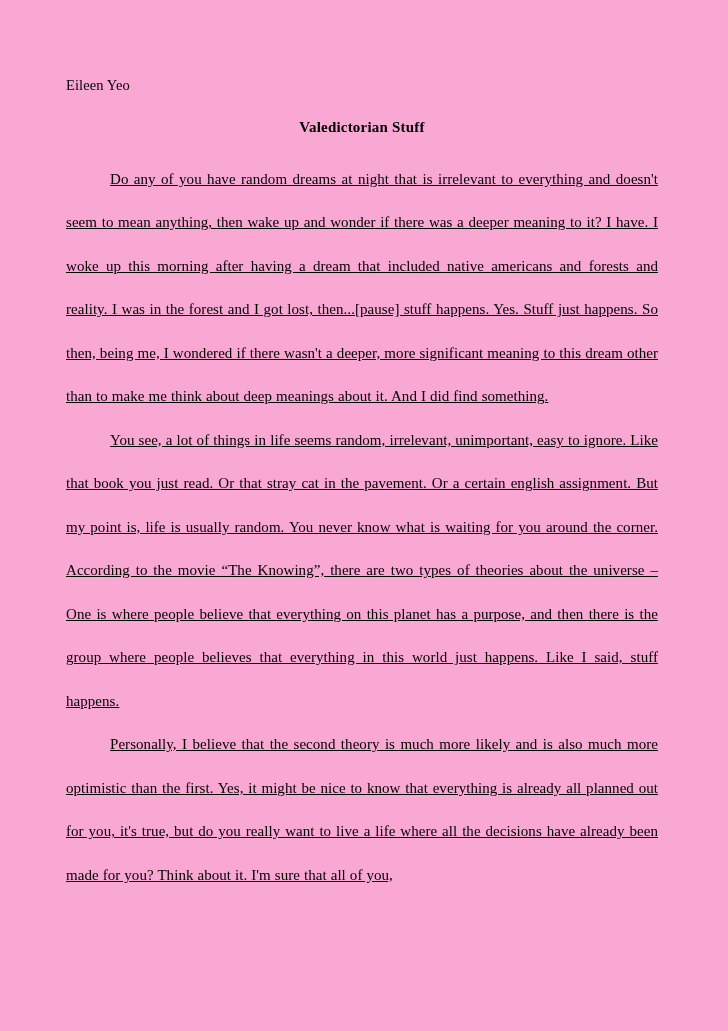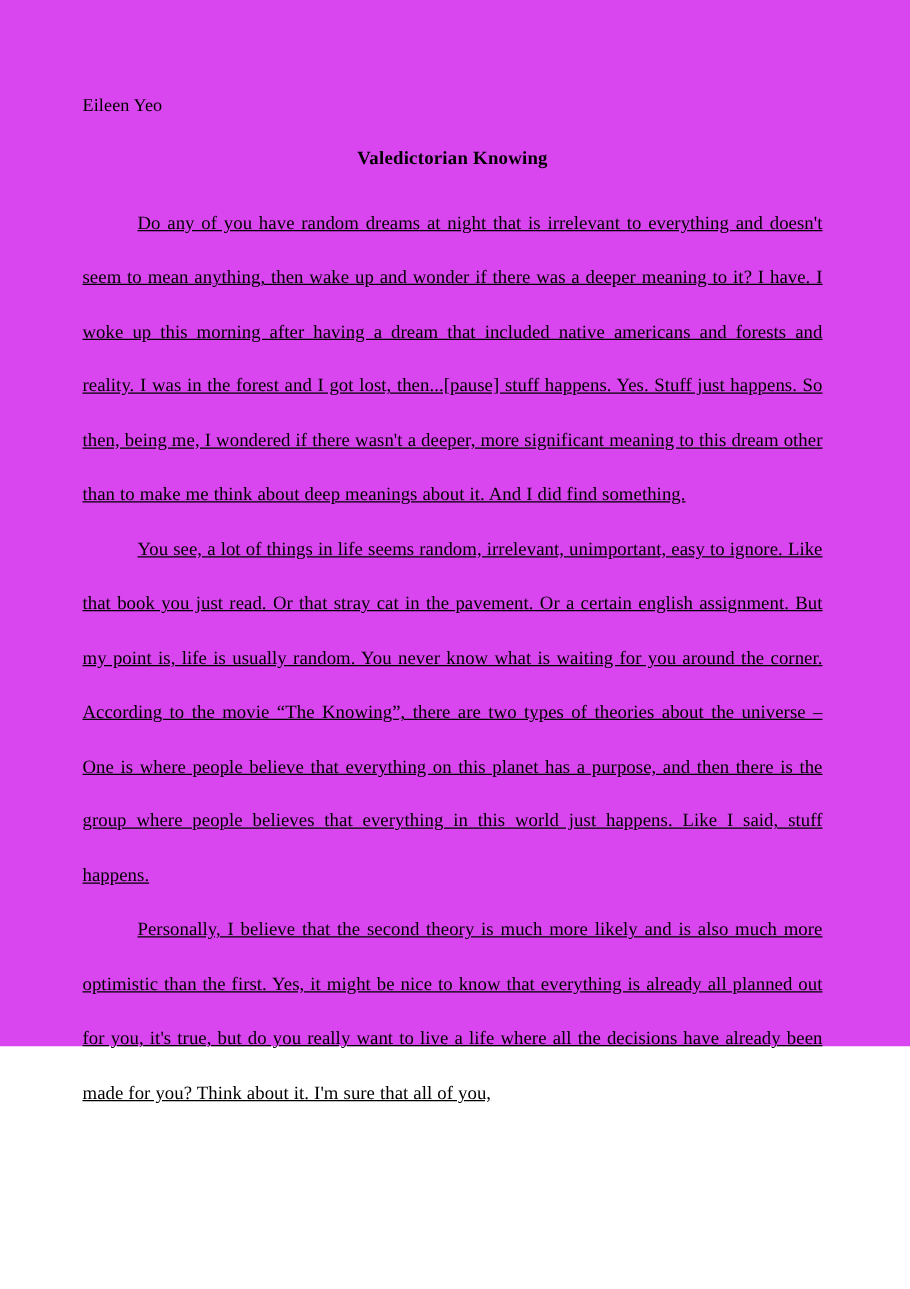--- a/index.html
+++ b/index.html
@@ -10,22 +10,22 @@
   body {
     width: 728px;
     height: 1031px;
     font-family: "Liberation Serif", serif;
     color: #000000;
     overflow: hidden;
   }
   .page {
     position: relative;
     width: 728px;
-    height: 837px;
-    background: #d946ef;
+    height: 1031px;
+    background: #f9a8d4;
     box-sizing: border-box;
   }
   .content {
     position: absolute;
     left: 66px;
     top: 76px;
     width: 592px;
   }
   .author-line {
     font-size: 14.5px;
@@ -53,18 +53,18 @@
   .para:last-child {
     margin-bottom: 0;
   }
 </style>
 </head>
 <body>
 
 <div class="page">
   <div class="content">
     <p class="author-line">Eileen Yeo</p>
-    <h1 class="doc-title">Valedictorian Knowing</h1>
+    <h1 class="doc-title">Valedictorian Stuff</h1>
     <p class="para">Do any of you have random dreams at night that is irrelevant to everything and doesn't seem to mean anything, then wake up and wonder if there was a deeper meaning to it? I have. I woke up this morning after having a dream that included native americans and forests and reality. I was in the forest and I got lost, then...[pause] stuff happens. Yes. Stuff just happens. So then, being me, I wondered if there wasn't a deeper, more significant meaning to this dream other than to make me think about deep meanings about it. And I did find something.</p>
     <p class="para">You see, a lot of things in life seems random, irrelevant, unimportant, easy to ignore. Like that book you just read. Or that stray cat in the pavement. Or a certain english assignment. But my point is, life is usually random. You never know what is waiting for you around the corner. According to the movie “The Knowing”, there are two types of theories about the universe – One is where people believe that everything on this planet has a purpose, and then there is the group where people believes that everything in this world just happens. Like I said, stuff happens.</p>
     <p class="para">Personally, I believe that the second theory is much more likely and is also much more optimistic than the first. Yes, it might be nice to know that everything is already all planned out for you, it's true, but do you really want to live a life where all the decisions have already been made for you? Think about it. I'm sure that all of you,</p>
   </div>
 </div>
 
 </body></html>

